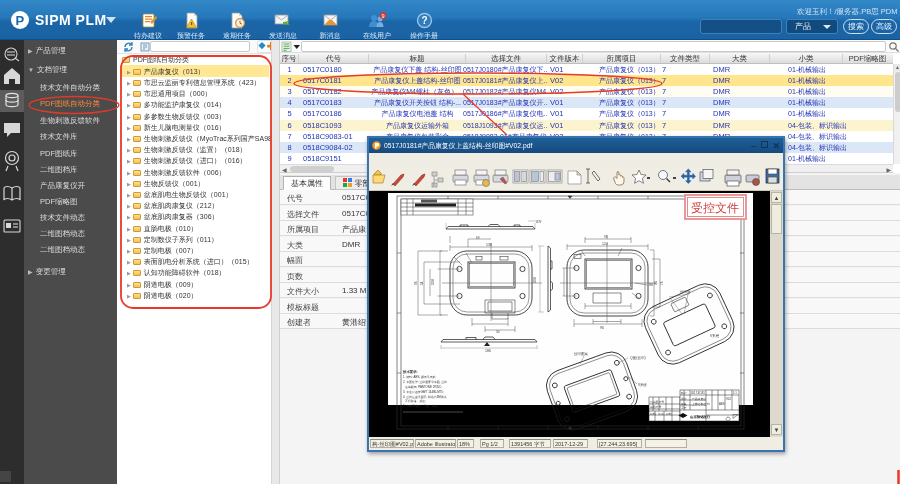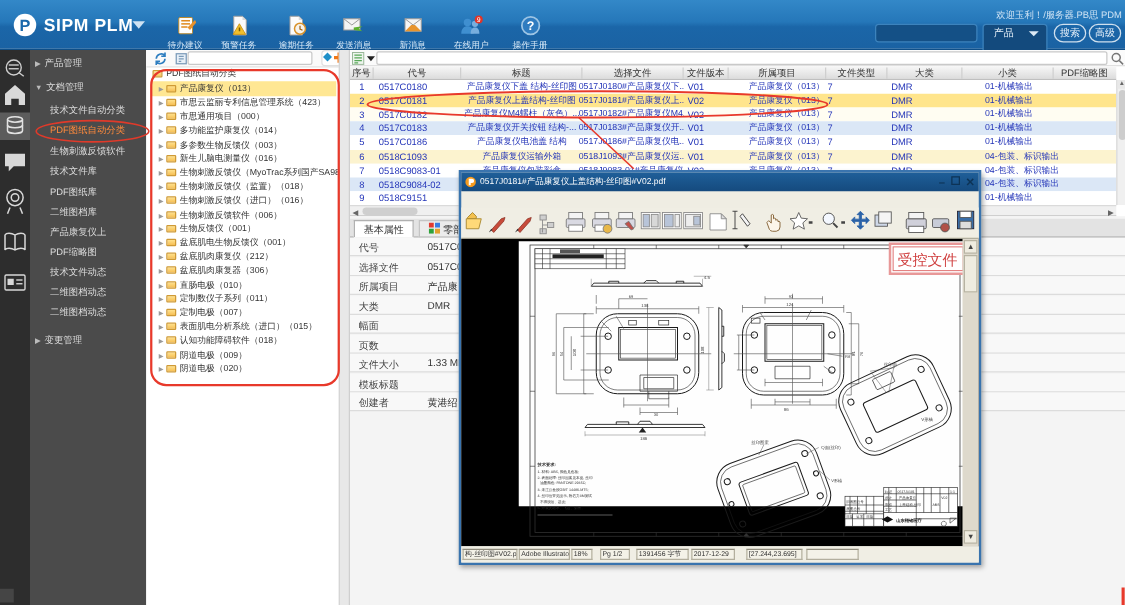--- a/index.html
+++ b/index.html
@@ -12,21 +12,21 @@
   background:linear-gradient(to bottom,#3388c8 0%,#2577b9 45%,#1b66a8 55%,#1a62a3 100%);
   border-bottom:1px solid #0f4f88; }
 #logo { left:11px; top:11px; width:18px; height:18px; border-radius:50%; background:#fff; }
 #logo div { position:absolute; left:4.5px; top:2px; color:#1a68ab; font-size:13px; font-weight:bold; }
 #brand { left:35px; top:12px; color:#fff; font-size:14px; font-weight:bold; letter-spacing:0.5px; }
 #brandcaret { left:106px; top:17px; width:0; height:0; border-left:5px solid transparent; border-right:5px solid transparent; border-top:6px solid #cfe2f2; }
 .topitem { top:12px; width:46px; text-align:center; color:#d8e9f7; font-size:7px; }
 .topitem .ic { display:block; height:17px; margin-bottom:2px; }
 #welcome { top:7px; left:797px; color:#cfe3f4; font-size:7.5px; }
 #searchbox { top:19px; left:700px; width:82px; height:15px; background:#145086; border:1px solid #3c83bd; border-radius:3px; }
-#proddd { top:19px; left:786px; width:52px; height:32px; background:#134a7d; border:1px solid #3c83bd; border-radius:3px; color:#e8f2fa; font-size:8px; line-height:13px; }
+#proddd { top:19px; left:786px; width:52px; height:15px; background:#134a7d; border:1px solid #3c83bd; border-radius:3px; color:#e8f2fa; font-size:8px; line-height:13px; }
 .pill { position:absolute; top:19px; height:15px; border:1px solid #cfe0ee; border-radius:8px; color:#eaf3fb; font-size:8px; line-height:13px; text-align:center; }
 
 
 #iconbar { left:0; top:40px; width:24px; height:444px; background:#2d2d2d; }
 #menubar { left:24px; top:40px; width:93px; height:444px; background:#4b4b4b; }
 .mitem { position:absolute; left:0; width:93px; height:16px; color:#dedede; font-size:7.5px; line-height:16px; white-space:nowrap; }
 .mitem .arr { display:inline-block; margin:0 3px 0 4px; font-size:6px; color:#bbb; }
 .msub { padding-left:16px; }
 
 
@@ -59,21 +59,21 @@
 
 
 svg.anno { position:absolute; pointer-events:none; }
 
 
 #popup { left:367px; top:136px; width:418px; height:316px; border:2px solid #3a74ae; background:#efede3; box-shadow:1px 2px 4px rgba(0,0,0,.35); }
 #ptitle { left:0; top:0; width:414px; height:15px; font-size:6.8px; background:linear-gradient(#1f5f99,#154a7e); color:#fff; line-height:15px; }
 #pmenu { left:0; top:15px; width:414px; height:13px; background:#f0eee4; border-bottom:1px solid #d8d5c4; color:#222; font-size:7.5px; line-height:13px; }
 #ptools { left:0; top:28px; width:414px; height:25px; background:#f0eee4; border-bottom:1px solid #cfcbb8; }
 #pview { left:0; top:53px; width:414px; height:246px; background:#000; }
-#ppage { left:19px; top:2px; width:365px; height:212px; background:#fefefe;margin-left:27px; }
+#ppage { left:19px; top:2px; width:365px; height:212px; background:#fefefe; }
 #pscroll { left:401px; top:0px; width:13px; height:246px; background:#ded9cc; }
 .sbtn { position:absolute; left:1px; width:11px; height:11px; background:#efece0; border:1px solid #b7b3a2; font-size:6px; line-height:10px; text-align:center; color:#444; }
 #pstatus { left:0; top:299px; width:414px; height:13px; background:#f0eee4; font-size:7px; color:#333; }
 .seg { position:absolute; top:2px; height:9px; border:1px solid #b3af9e; border-top-color:#8f8b7c; background:#f4f2e8; line-height:8px; padding:0 1px; white-space:nowrap; overflow:hidden; font-size:5.5px; }
 </style>
 </head>
 <body>
 <div id="stage">
 
   <div id="topbar" class="abs"></div>
@@ -177,21 +177,21 @@
   </div>
   <div id="menubar" class="abs">
     <div class="mitem" style="top:3px;"><span class="arr">▶</span>产品管理</div>
     <div class="mitem" style="top:22px;"><span class="arr">▼</span>文档管理</div>
     <div class="mitem msub" style="top:40px;">技术文件自动分类</div>
     <div class="mitem msub" style="top:56px;color:#ff8a3c;">PDF图纸自动分类</div>
     <div class="mitem msub" style="top:73px;">生物刺激反馈软件</div>
     <div class="mitem msub" style="top:89px;">技术文件库</div>
     <div class="mitem msub" style="top:106px;">PDF图纸库</div>
     <div class="mitem msub" style="top:122px;">二维图档库</div>
-    <div class="mitem msub" style="top:138px;">产品康复仪上</div>
+    <div class="mitem msub" style="top:138px;">产品康复仪开</div>
     <div class="mitem msub" style="top:154px;">PDF缩略图</div>
     <div class="mitem msub" style="top:170px;">技术文件动态</div>
     <div class="mitem msub" style="top:186px;">二维图档动态</div>
     <div class="mitem msub" style="top:202px;">二维图档动态</div>
     <div class="mitem" style="top:224px;"><span class="arr">▶</span>变更管理</div>
   </div>
 
   <div id="treepanel" class="abs"></div>
   <div id="treetoolbar" class="abs">
     <svg width="40" height="14" viewBox="0 0 40 14" style="position:absolute;left:4px;top:0;">

